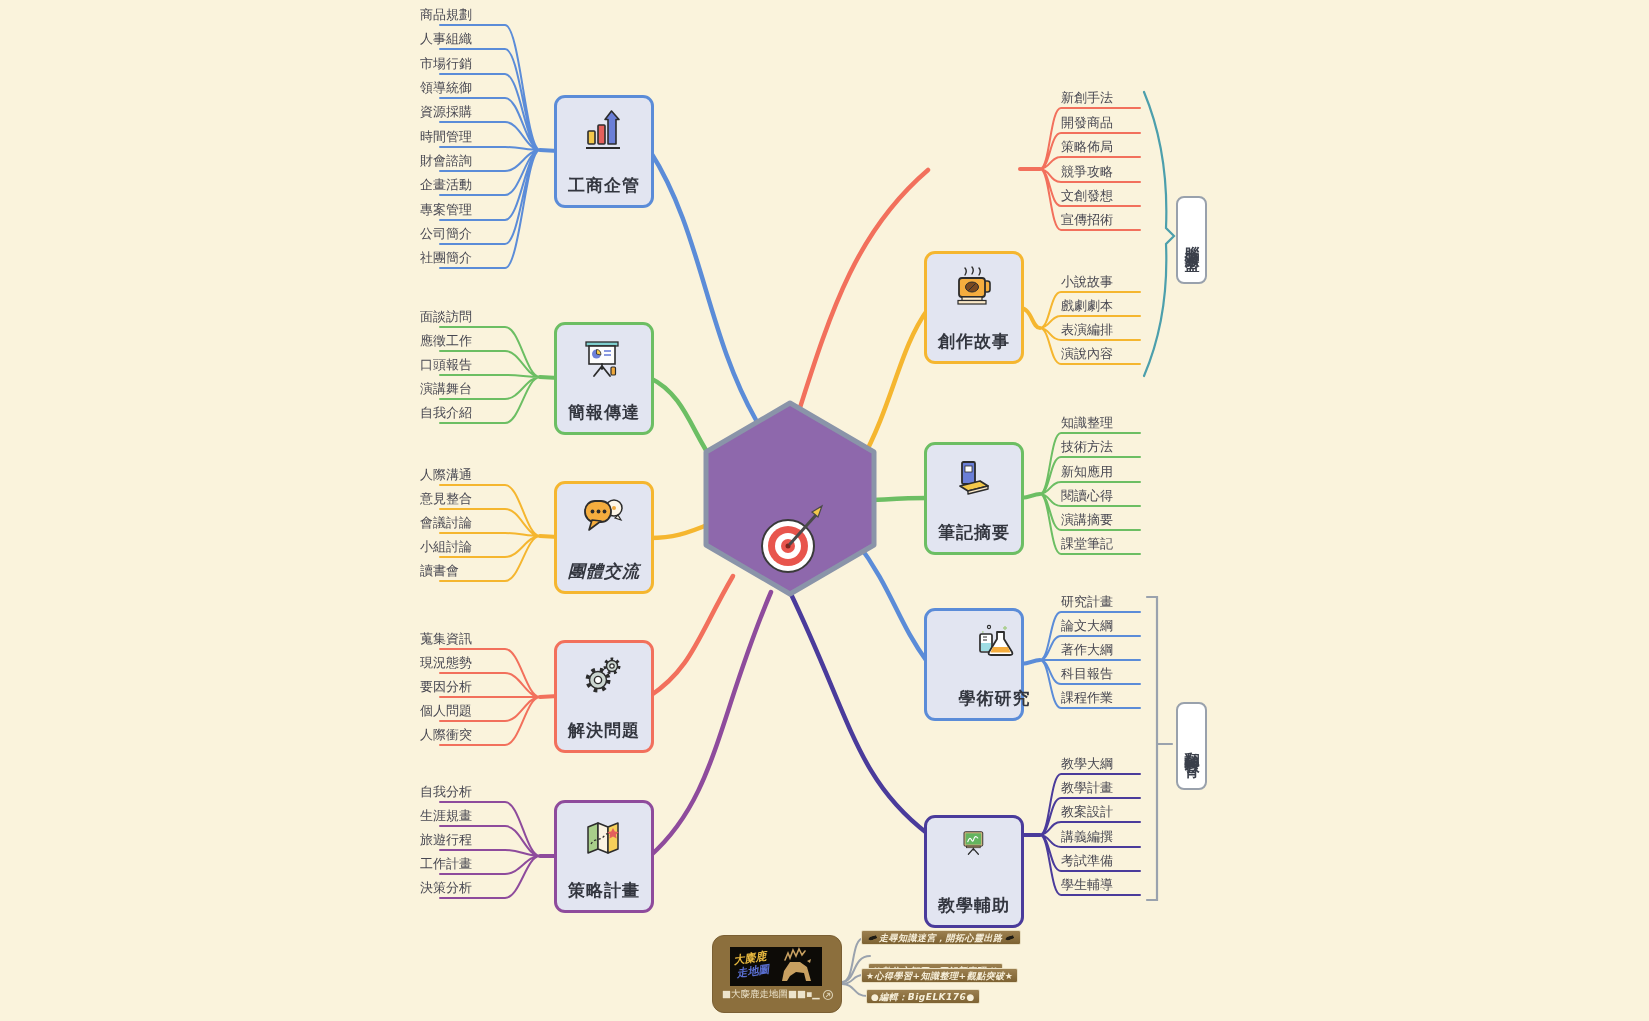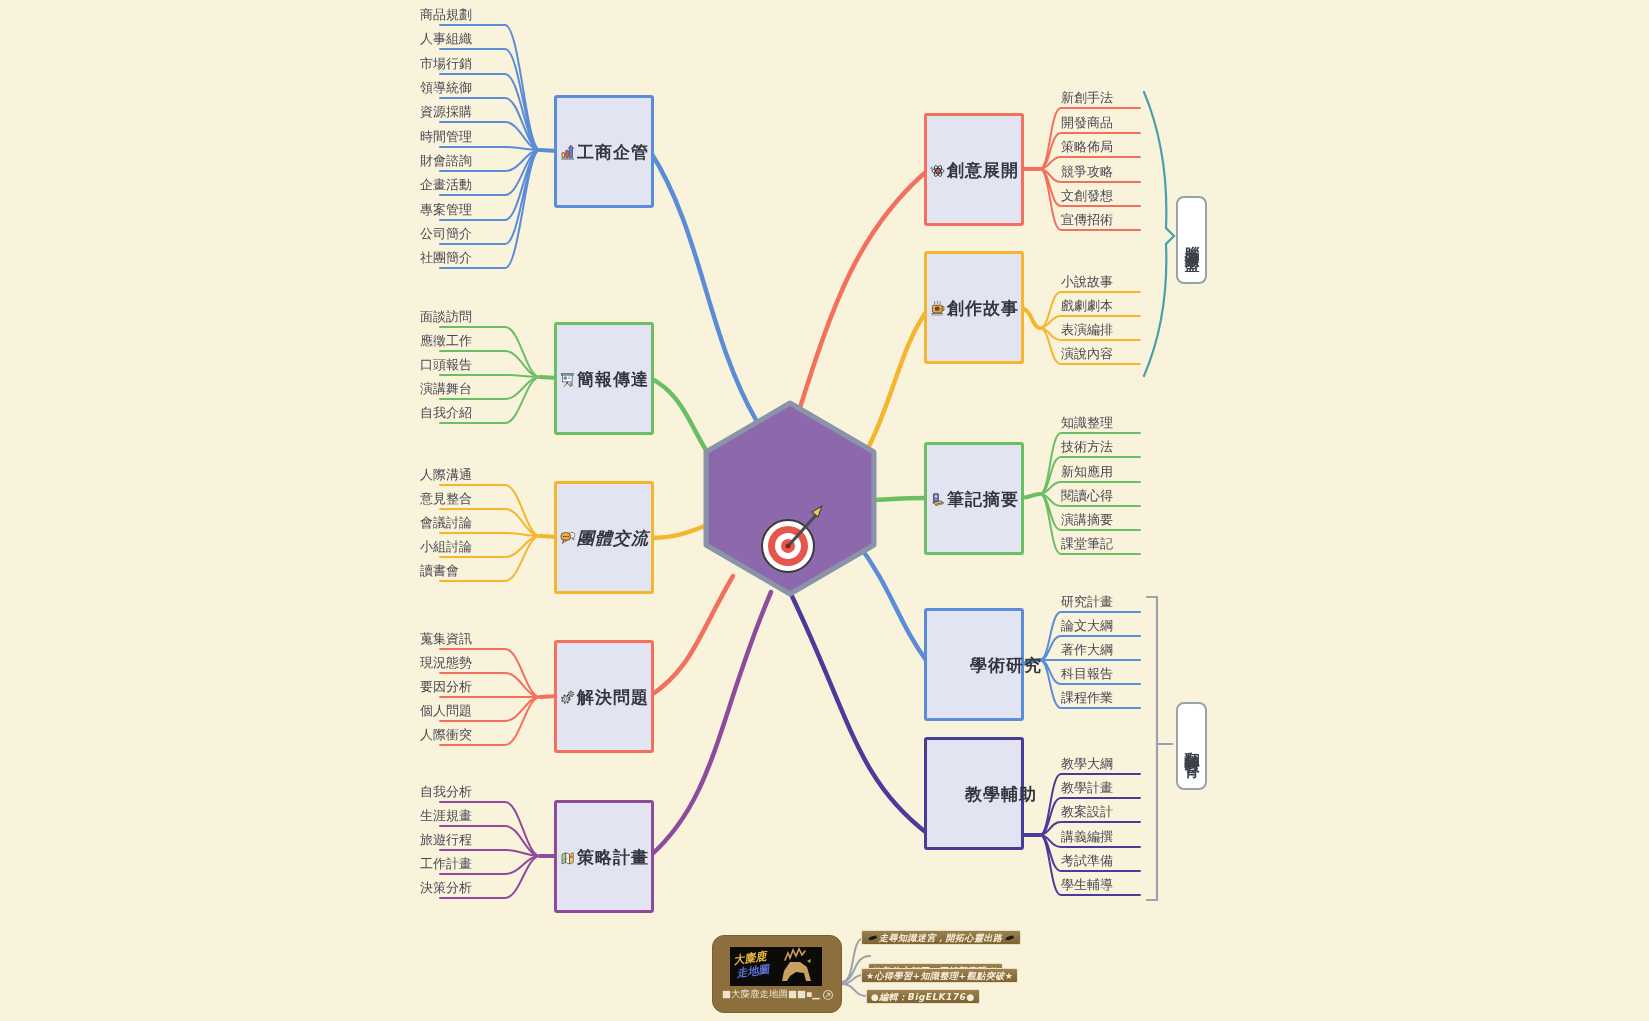--- a/index.html
+++ b/index.html
@@ -5,22 +5,22 @@
   html,body{margin:0;padding:0;background:#FAF3DC;}
   .canvas{position:relative;width:1649px;height:1021px;background:#FAF3DC;overflow:hidden;
           font-family:"DejaVu Sans","Liberation Sans",sans-serif;}
   svg.layer{position:absolute;left:0;top:0;}
   
   .lf{position:absolute;left:420px;width:85px;font-size:13px;line-height:16px;
       color:#474751;white-space:nowrap;z-index:3;}
   .rf{position:absolute;left:1061px;width:82px;text-align:left;font-size:13px;line-height:16px;
       color:#474751;white-space:nowrap;z-index:3;}
   
-  .node{position:absolute;width:100px;height:113px;box-sizing:border-box;border-radius:3px;
-        background:#E2E5F1;border:3px solid #888;display:flex;flex-direction:row;align-items:center;
+  .node{position:absolute;width:100px;height:113px;box-sizing:border-box;border-radius:11px;
+        background:#E2E5F1;border:3px solid #888;display:flex;flex-direction:column;align-items:center;
         justify-content:space-between;padding:10px 2px 8px 2px;z-index:4;}
   .node .ndlabel{font-size:17px;font-weight:bold;color:#33363F;letter-spacing:1px;white-space:nowrap;}
   .ico{width:48px;height:48px;}
   
   .center-node{position:absolute;left:700px;top:398px;width:180px;height:200px;z-index:5;}
   .center-title{position:absolute;left:0;top:22px;width:180px;text-align:center;font-size:27px;
         font-weight:bold;color:#FFFFFF;line-height:36px;letter-spacing:2px;}
   
   .brlabel{position:absolute;left:1176px;width:31px;height:88px;box-sizing:border-box;background:#FFFFFF;
         border:2px solid #99A1AC;border-radius:8px;display:flex;align-items:center;justify-content:center;
@@ -194,30 +194,20 @@
     <svg class="ico" viewBox="0 0 48 48">
       <polygon points="8,14 18,10 18,36 8,40" fill="#A8CE8A" stroke="#2C2C2C" stroke-width="1.5" stroke-linejoin="round"></polygon>
       <polygon points="18,10 28,14 28,40 18,36" fill="#FBF3E2" stroke="#2C2C2C" stroke-width="1.5" stroke-linejoin="round"></polygon>
       <polygon points="28,14 38,10 38,36 28,40" fill="#F6CF5A" stroke="#2C2C2C" stroke-width="1.5" stroke-linejoin="round"></polygon>
       <path d="M11 31 C15 24 20 29 25 22 28 19 30 22 32 24" fill="none" stroke="#2C2C2C" stroke-width="1.3" stroke-dasharray="2.3 2.3"></path>
       <path d="M33 15 l1.8 3.6 4 0.4 -3 2.7 0.9 3.9 -3.7 -2.1 -3.7 2.1 0.9 -3.9 -3 -2.7 4 -0.4 z" fill="#E4605C"></path>
     </svg>
     <div class="ndlabel">策略計畫</div>
   </div>
 
-  <div class="node" style="left:924px;top:113px;border-color:#F2705C;">
-    <svg class="ico" viewBox="0 0 48 48">
-      <ellipse cx="24" cy="24" rx="16" ry="6.5" fill="none" stroke="#222" stroke-width="2"></ellipse>
-      <ellipse cx="24" cy="24" rx="16" ry="6.5" fill="none" stroke="#222" stroke-width="2" transform="rotate(60 24 24)"></ellipse>
-      <ellipse cx="24" cy="24" rx="16" ry="6.5" fill="none" stroke="#222" stroke-width="2" transform="rotate(120 24 24)"></ellipse>
-      <circle cx="24" cy="24" r="5.5" fill="#E8554D" stroke="#222" stroke-width="1.4"></circle>
-      <circle cx="7" cy="17" r="2.6" fill="#BFE0DB" stroke="#222" stroke-width="1.2"></circle>
-    </svg>
-    <div class="ndlabel">創意展開</div>
-  </div>
 
   <div class="node" style="left:924px;top:251px;border-color:#F5B62F;">
     <svg class="ico" viewBox="0 0 48 48">
       <path d="M15 4 q2.5 3 0 7 M22 3 q2.5 3 0 7 M29 4 q2.5 3 0 7" stroke="#2C2C2C" stroke-width="1.4" fill="none" stroke-linecap="round"></path>
       <rect x="33" y="17" width="7" height="11" rx="2.5" fill="#F5AD3E" stroke="#2C2C2C" stroke-width="1.6"></rect>
       <rect x="9" y="14" width="26" height="19" rx="3" fill="#F5AD3E" stroke="#2C2C2C" stroke-width="1.8"></rect>
       <ellipse cx="22" cy="23" rx="6.5" ry="5" fill="#7A4A21" stroke="#2C2C2C" stroke-width="1"></ellipse>
       <path d="M18.5 26.5 L25.5 19.5" stroke="#2C2C2C" stroke-width="1"></path>
       <rect x="12" y="33" width="20" height="3.5" fill="#FBE9C8" stroke="#2C2C2C" stroke-width="1.2"></rect>
       <rect x="8" y="36.5" width="28" height="3.5" fill="#FBE9C8" stroke="#2C2C2C" stroke-width="1.2"></rect>
@@ -241,21 +231,21 @@
       <path d="M34 5 v4 M32 7 h4 M11 11 h1.6" stroke="#A8CE8A" stroke-width="1.4"></path>
       <rect x="9" y="13" width="12" height="18" rx="1.5" fill="#FFFFFF" stroke="#2C2C2C" stroke-width="1.7"></rect>
       <rect x="10" y="22" width="10" height="8" fill="#9FDDE3"></rect>
       <path d="M12 16 h4 M12 19 h4" stroke="#2C2C2C" stroke-width="1"></path>
       <path d="M26 11 h7 v7 l8 13 q1.4 3 -2 3 h-19 q-3.4 0 -2 -3 l8 -13 z" fill="#FFFFFF" stroke="#2C2C2C" stroke-width="1.8" stroke-linejoin="round"></path>
       <polygon points="22,26 37,26 39.5,31.5 19.5,31.5" fill="#F5AD3E"></polygon>
     </svg>
     <div class="ndlabel">學術研究</div>
   </div>
 
-  <div class="node" style="left:924px;top:737px;border-color:#4A3B9B;gap:36px;">
+  <div class="node" style="left:924px;top:815px;border-color:#4A3B9B;gap:36px;">
     <svg class="ico" viewBox="0 0 48 48">
       <rect x="8" y="6" width="30" height="23" rx="2" fill="#D9B982" stroke="#2C2C2C" stroke-width="1.5"></rect>
       <rect x="10.5" y="8.5" width="25" height="18" fill="#64B45F"></rect>
       <path d="M14 22 q3 -9 6 -3 q2 5 4 -2 q2 -6 6 -1" stroke="#FFFFFF" stroke-width="1.8" fill="none" stroke-linecap="round"></path>
       <rect x="12" y="29" width="22" height="2.6" fill="#C9A86F" stroke="#2C2C2C" stroke-width="1.1"></rect>
       <path d="M23 32 v3 M23 33 l-8 9 M23 33 l8 9" stroke="#2C2C2C" stroke-width="2" fill="none" stroke-linecap="round"></path>
     </svg>
     <div class="ndlabel">教學輔助</div>
   </div>
 

